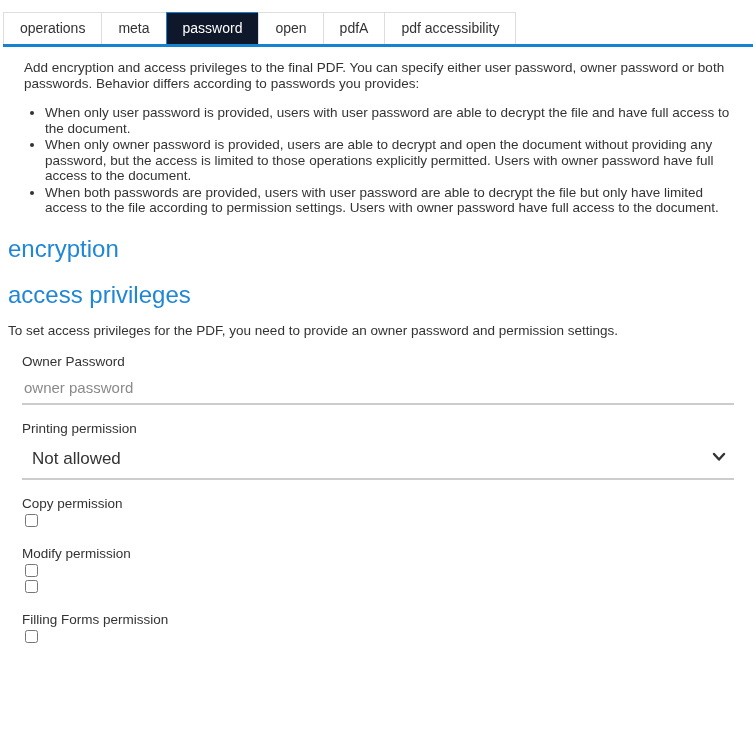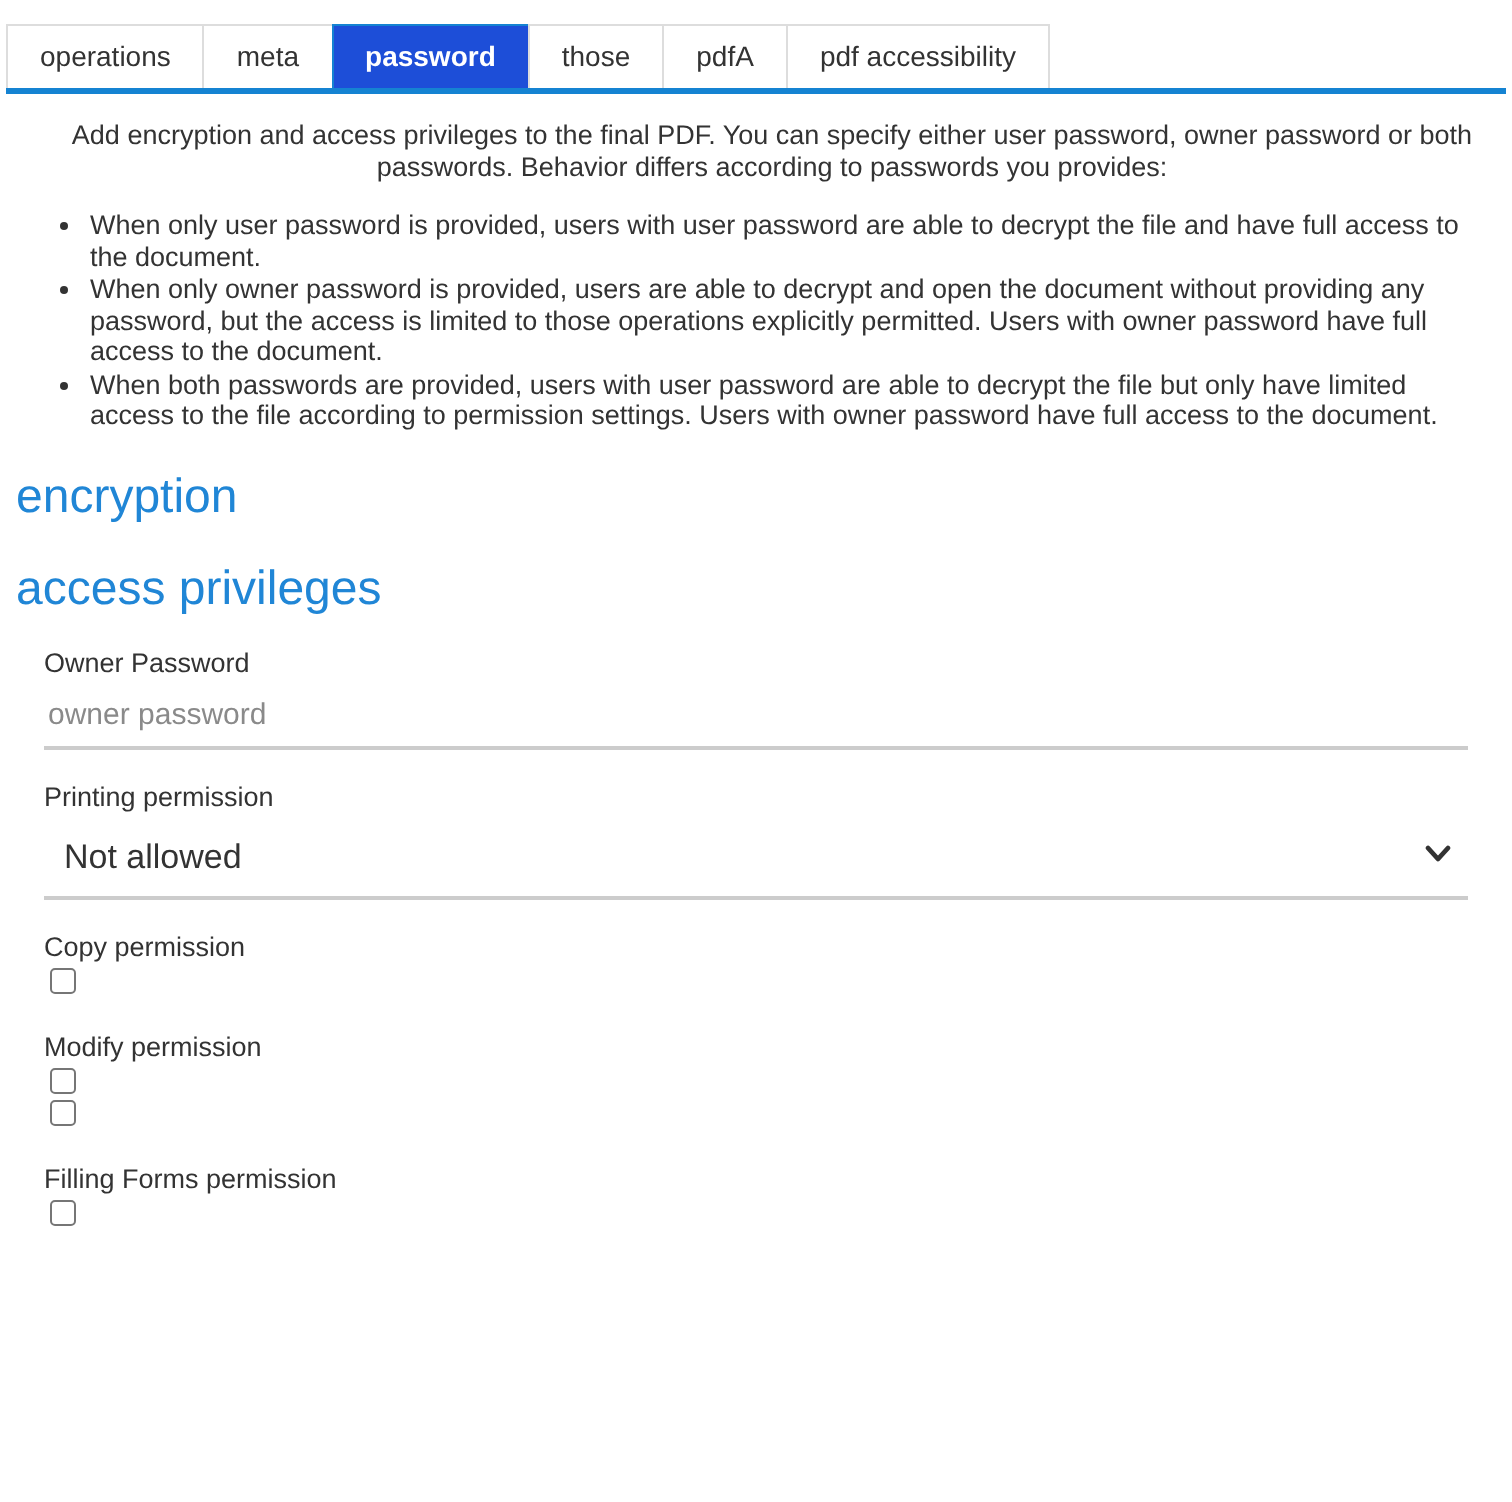--- a/index.html
+++ b/index.html
@@ -27,33 +27,31 @@
     border-bottom: none;
     padding: 7px 16px 8px 16px;
     font-size: 14px;
     color: #333;
     cursor: pointer;
     margin-left: -1px;
     white-space: nowrap;
   }
   .tab:first-child { margin-left: 0; }
   .tab.active {
-    background: #1d4ed8;
+    background: #0f172a;
     border-color: #1583d2;
     color: #fff;
-    font-weight: bold;
   }
 
   
   .page { padding: 0 8px; }
 
   .intro-paragraph {
     margin: 13px 0 0 16px;
     line-height: 15.5px;
-    text-align: center;
   }
   ul.intro-bullets {
     margin: 14px 0 0 0;
     padding-left: 37px;
     line-height: 15.5px;
   }
   ul.intro-bullets li { margin: 0 0 1px 0; padding-right: 4px; }
 
   h2.section-heading {
     font-size: 24px;
@@ -131,39 +129,40 @@
     cursor: pointer;
   }
 </style>
 </head>
 <body>
 
 <div class="tabs">
   <div class="tab">operations</div>
   <div class="tab">meta</div>
   <div class="tab active">password</div>
-  <div class="tab">those</div>
+  <div class="tab">open</div>
   <div class="tab">pdfA</div>
   <div class="tab">pdf accessibility</div>
 </div>
 
 <div class="page">
 
   <p class="intro-paragraph">Add encryption and access privileges to the final PDF. You can specify either user password, owner password or both passwords. Behavior differs according to passwords you provides:</p>
   <ul class="intro-bullets">
     <li>When only user password is provided, users with user password are able to decrypt the file and have full access to the document.</li>
     <li>When only owner password is provided, users are able to decrypt and open the document without providing any password, but the access is limited to those operations explicitly permitted. Users with owner password have full access to the document.</li>
     <li>When both passwords are provided, users with user password are able to decrypt the file but only have limited access to the file according to permission settings. Users with owner password have full access to the document.</li>
   </ul>
 
   <h2 class="section-heading">encryption</h2>
 
 
   <h2 class="section-heading">access privileges</h2>
 
+  <p class="section-desc">To set access privileges for the PDF, you need to provide an owner password and permission settings.</p>
 
   <div class="form-area">
 
     <label class="field-label">Owner Password</label>
     <input type="password" class="underline-input" placeholder="owner password" style="">
 
     <label class="field-label">Printing permission</label>
     <div class="select-wrap">
       <select class="underline-select">
         <option>Not allowed</option>

